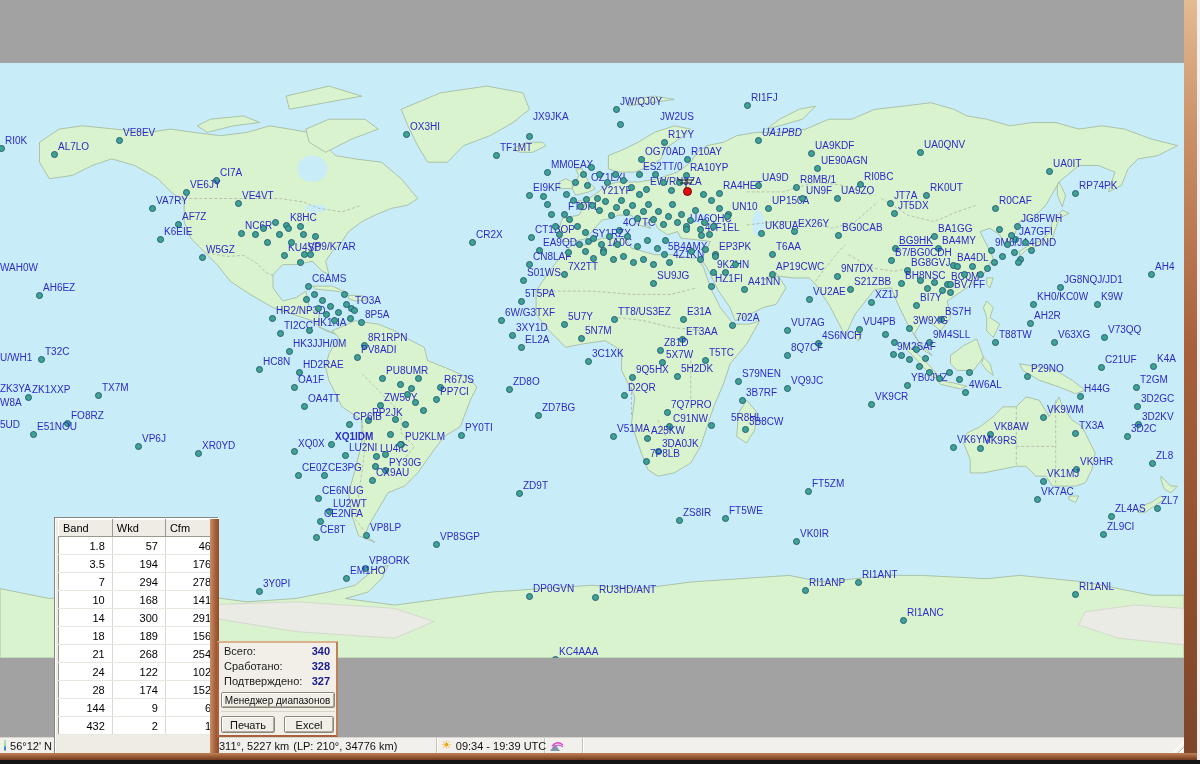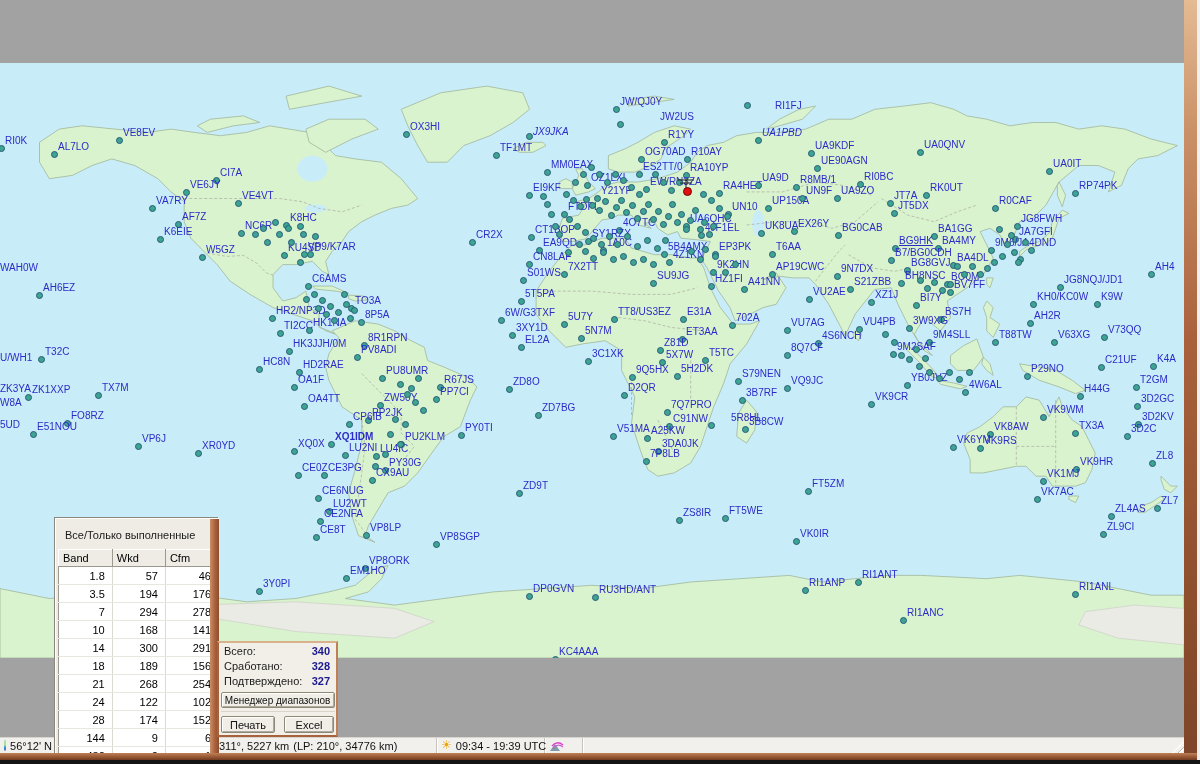--- a/index.html
+++ b/index.html
@@ -348,29 +348,29 @@
       <div class="callsign" style="left: 683px; top: 445px;">ZS8IR</div>
       <div class="dot" style="left: 722px; top: 452px;"></div>
       <div class="callsign" style="left: 729px; top: 443px;">FT5WE</div>
       <div class="dot" style="left: 805px; top: 425px;"></div>
       <div class="callsign" style="left: 812px; top: 416px;">FT5ZM</div>
       <div class="dot" style="left: 793px; top: 475px;"></div>
       <div class="callsign" style="left: 800px; top: 466px;">VK0IR</div>
       <div class="dot" style="left: 403px; top: 68px;"></div>
       <div class="callsign" style="left: 410px; top: 59px;">OX3HI</div>
       <div class="dot" style="left: 526px; top: 70px;"></div>
-      <div class="callsign" style="left: 533px; top: 64px; font-style: italic;">JX9JKA</div>
+      <div class="callsign" style="left: 533px; top: 49px;">JX9JKA</div>
       <div class="dot" style="left: 493px; top: 89px;"></div>
       <div class="callsign" style="left: 500px; top: 80px;">TF1MT</div>
       <div class="dot" style="left: 613px; top: 43px;"></div>
       <div class="callsign" style="left: 620px; top: 34px;">JW/QJ0Y</div>
       <div class="dot" style="left: 617px; top: 58px;"></div>
       <div class="callsign" style="left: 624px; top: 49px; margin-left: 36px;">JW2US</div>
       <div class="dot" style="left: 744px; top: 39px;"></div>
-      <div class="callsign" style="left: 751px; top: 38px; margin-left: 24px;">RI1FJ</div>
+      <div class="callsign" style="left: 751px; top: 30px;">RI1FJ</div>
       <div class="dot" style="left: 661px; top: 76px;"></div>
       <div class="callsign" style="left: 668px; top: 67px;">R1YY</div>
       <div class="dot" style="left: 638px; top: 93px;"></div>
       <div class="callsign" style="left: 645px; top: 84px;">OG70AD</div>
       <div class="dot" style="left: 684px; top: 93px;"></div>
       <div class="callsign" style="left: 691px; top: 84px;">R10AY</div>
       <div class="dot" style="left: 636px; top: 108px;"></div>
       <div class="callsign" style="left: 643px; top: 99px;">ES2TT/0</div>
       <div class="dot" style="left: 683px; top: 109px;"></div>
       <div class="callsign" style="left: 690px; top: 100px;">RA10YP</div>
@@ -745,21 +745,20 @@
         <path d="M3 7 Q8 1 14 6" stroke="#e040c8" stroke-width="1.4" fill="none"></path>
         <path d="M4 9 Q9 4 14 8" stroke="#c760d8" stroke-width="1.2" fill="none"></path>
       </svg>
     </div>
     <div class="seg" style="left:583px;width:589px;border-right:none;box-shadow:none;"></div>
     <div id="resize-grip"></div>
   </div>
 
   <div id="filter-window">
     <div id="filter-brown"></div>
-    <div id="filter-title">Все/Только выполненные</div>
     <table id="band-table">
       <thead>
         <tr>
           <th>Band</th>
           <th>Wkd</th>
           <th>Cfm</th>
         </tr>
       </thead>
       <tbody>
           <tr>

